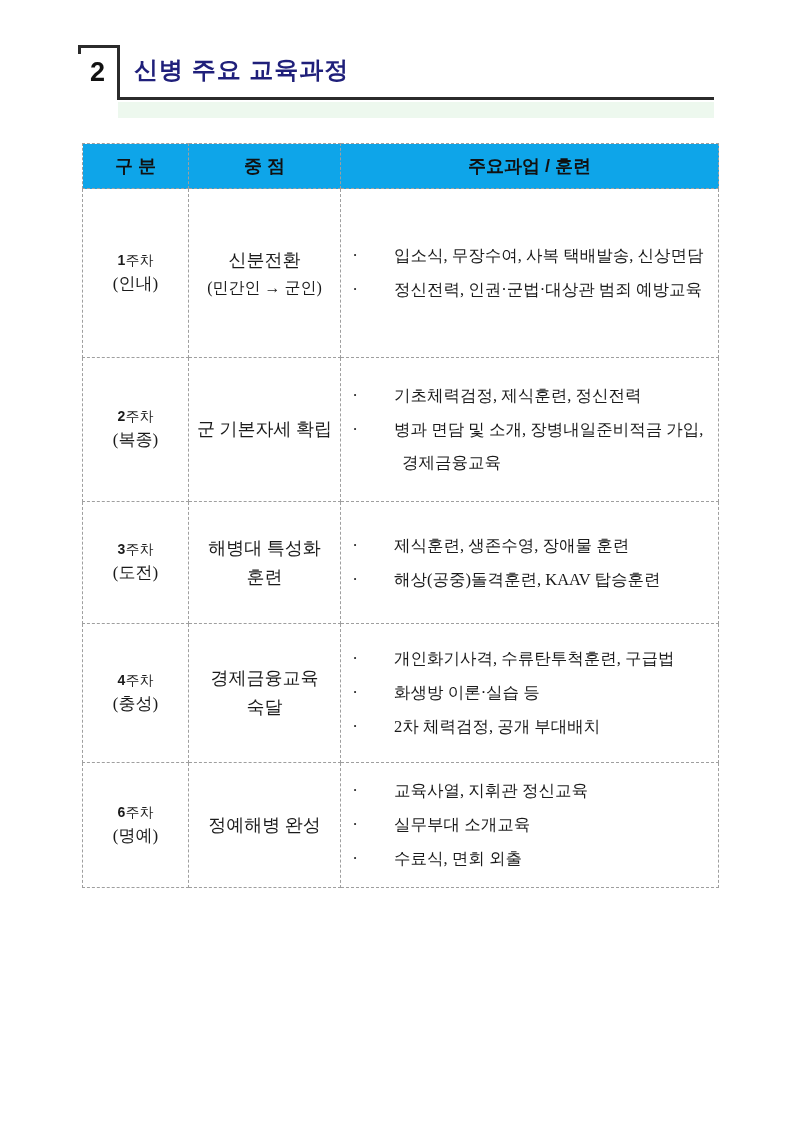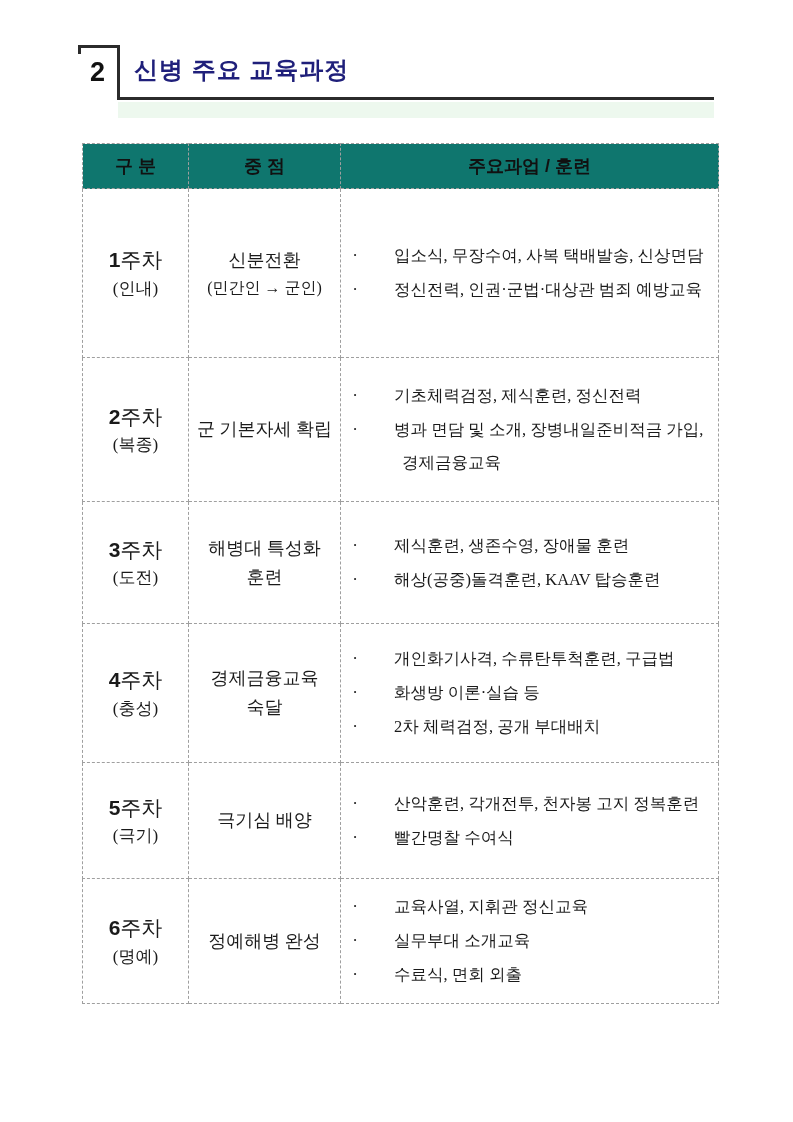--- a/index.html
+++ b/index.html
@@ -57,34 +57,34 @@
   .course-table col.w1 { width: 106px; }
   .course-table col.w2 { width: 152px; }
   .course-table col.w3 { width: 378px; }
   .course-table th, .course-table td {
     border: 1px dashed #9f9f9f;
     padding: 0;
     vertical-align: middle;
   }
   .course-table thead tr { height: 45px; }
   .course-table th {
-    background: #0f766e;
+    background: #0ea5e9;
     font-family: "Liberation Sans", sans-serif;
     font-weight: bold; font-size: 18px; color: #111111;
     text-align: center;
   }
   tr.r0 { height: 169px; }
   tr.r1 { height: 144px; }
   tr.r2 { height: 122px; }
   tr.r3 { height: 139px; }
   tr.r4 { height: 116px; }
   tr.r5 { height: 125px; }
 
   td.c1 { text-align: center; }
-  .wk { font-size: 21px; white-space: nowrap; line-height: 1.55; }
+  .wk { font-size: 14px; white-space: nowrap; line-height: 1.55; }
   .wk-num { font-family: "Liberation Sans", sans-serif; font-weight: bold; }
   .wk-sub { font-size: 17px; white-space: nowrap; line-height: 1.45; }
 
   td.c2 { text-align: center; }
   .fline { font-size: 18px; white-space: nowrap; line-height: 1.6; }
   .fsub  { font-size: 16px; white-space: nowrap; line-height: 1.6; }
 
   td.c3 { text-align: left; padding: 6px 4px 6px 7px; }
   .task { display: flex; align-items: flex-start; margin: 8px 0; }
   .bullet {
@@ -223,43 +223,20 @@
           </div>
           <div class="task">
             <span class="bullet">·</span>
             <span class="ttext">
                 <span class="tline">2차 체력검정, 공개 부대배치</span>
               </span>
           </div>
         </td>
       </tr>
 
-      <tr class="r4">
-        <td class="c1">
-          <div class="wk"><b class="wk-num">5</b><span>주차</span></div>
-          <div class="wk-sub">(극기)</div>
-        </td>
-        <td class="c2">
-          <div class="fline">극기심 배양</div>
-        </td>
-        <td class="c3">
-          <div class="task">
-            <span class="bullet">·</span>
-            <span class="ttext">
-                <span class="tline">산악훈련, 각개전투, 천자봉 고지 정복훈련</span>
-              </span>
-          </div>
-          <div class="task">
-            <span class="bullet">·</span>
-            <span class="ttext">
-                <span class="tline">빨간명찰 수여식</span>
-              </span>
-          </div>
-        </td>
-      </tr>
 
       <tr class="r5">
         <td class="c1">
           <div class="wk"><b class="wk-num">6</b><span>주차</span></div>
           <div class="wk-sub">(명예)</div>
         </td>
         <td class="c2">
           <div class="fline">정예해병 완성</div>
         </td>
         <td class="c3">

